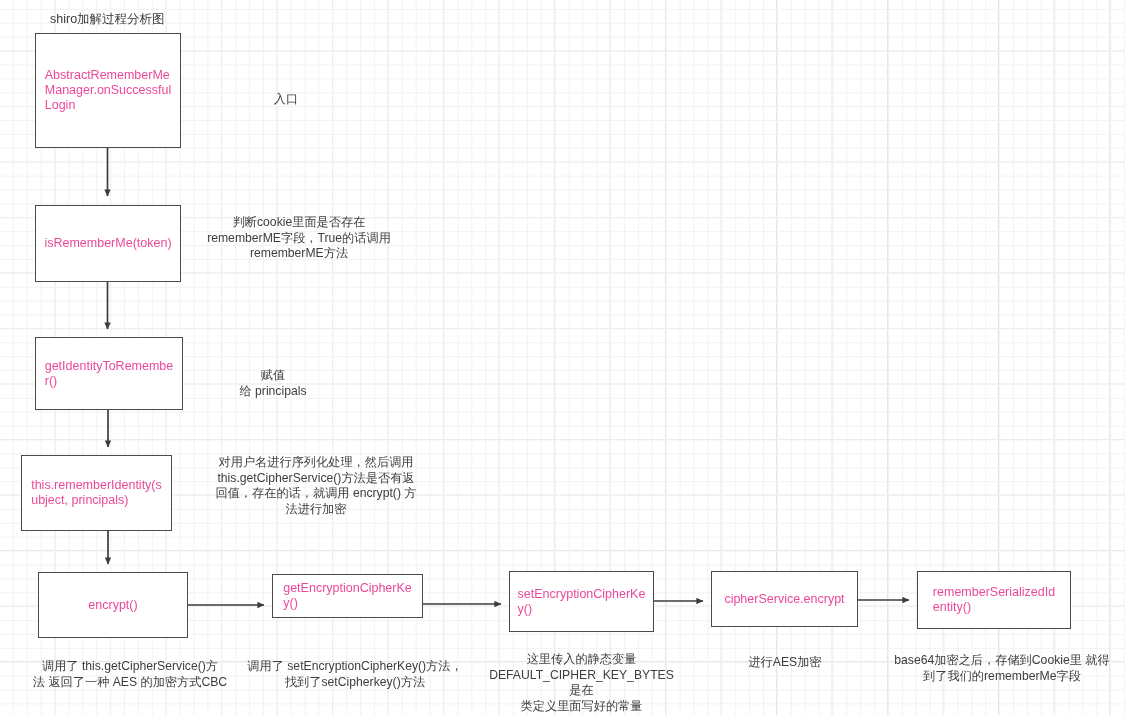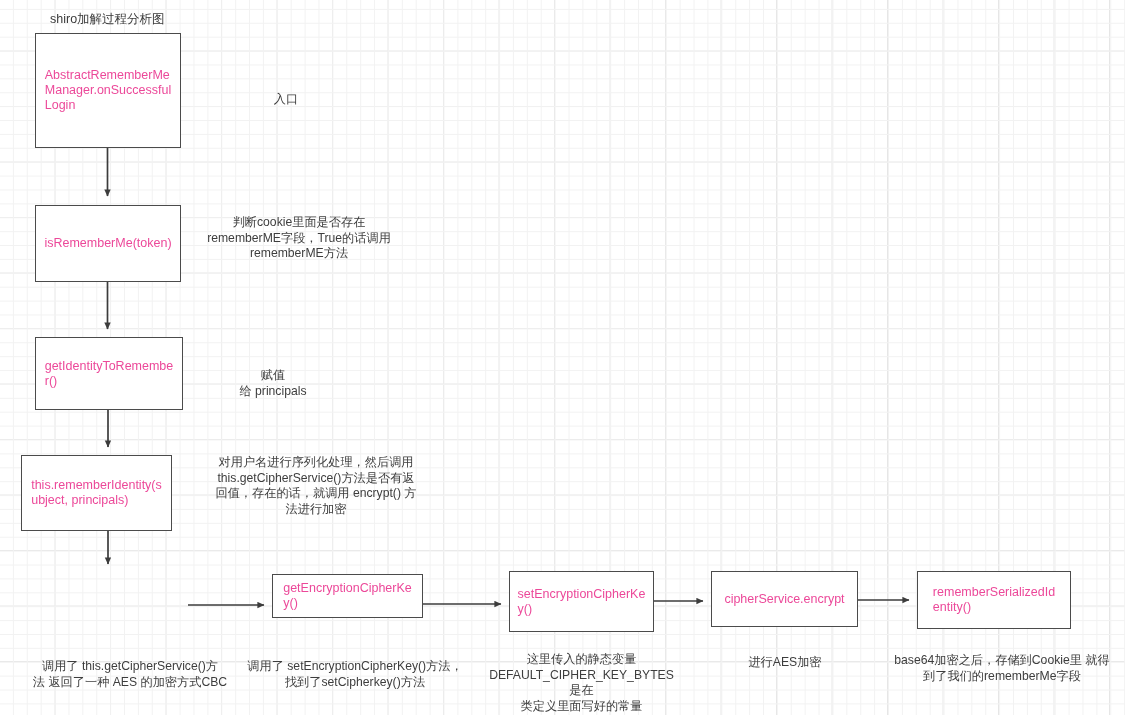--- a/index.html
+++ b/index.html
@@ -120,20 +120,23 @@
   <div class="node" style="left:35px; top:337px; width:148px; height:73px;">
     <span style="white-space:pre-line;">getIdentityToRemembe
 r()</span>
   </div>
 
   <div class="node" style="left:21px; top:455px; width:151px; height:76px;">
     <span style="white-space:pre-line;">this.rememberIdentity(s
 ubject, principals)</span>
   </div>
 
+  <div class="node" style="left:38px; top:572px; width:150px; height:66px;">
+    <span style="white-space:pre-line;">encrypt()</span>
+  </div>
 
   <div class="node" style="left:272px; top:574px; width:151px; height:44px;">
     <span style="white-space:pre-line;">getEncryptionCipherKe
 y()</span>
   </div>
 
   <div class="node" style="left:509px; top:571px; width:145px; height:61px;">
     <span style="white-space:pre-line;">setEncryptionCipherKe
 y()</span>
   </div>

